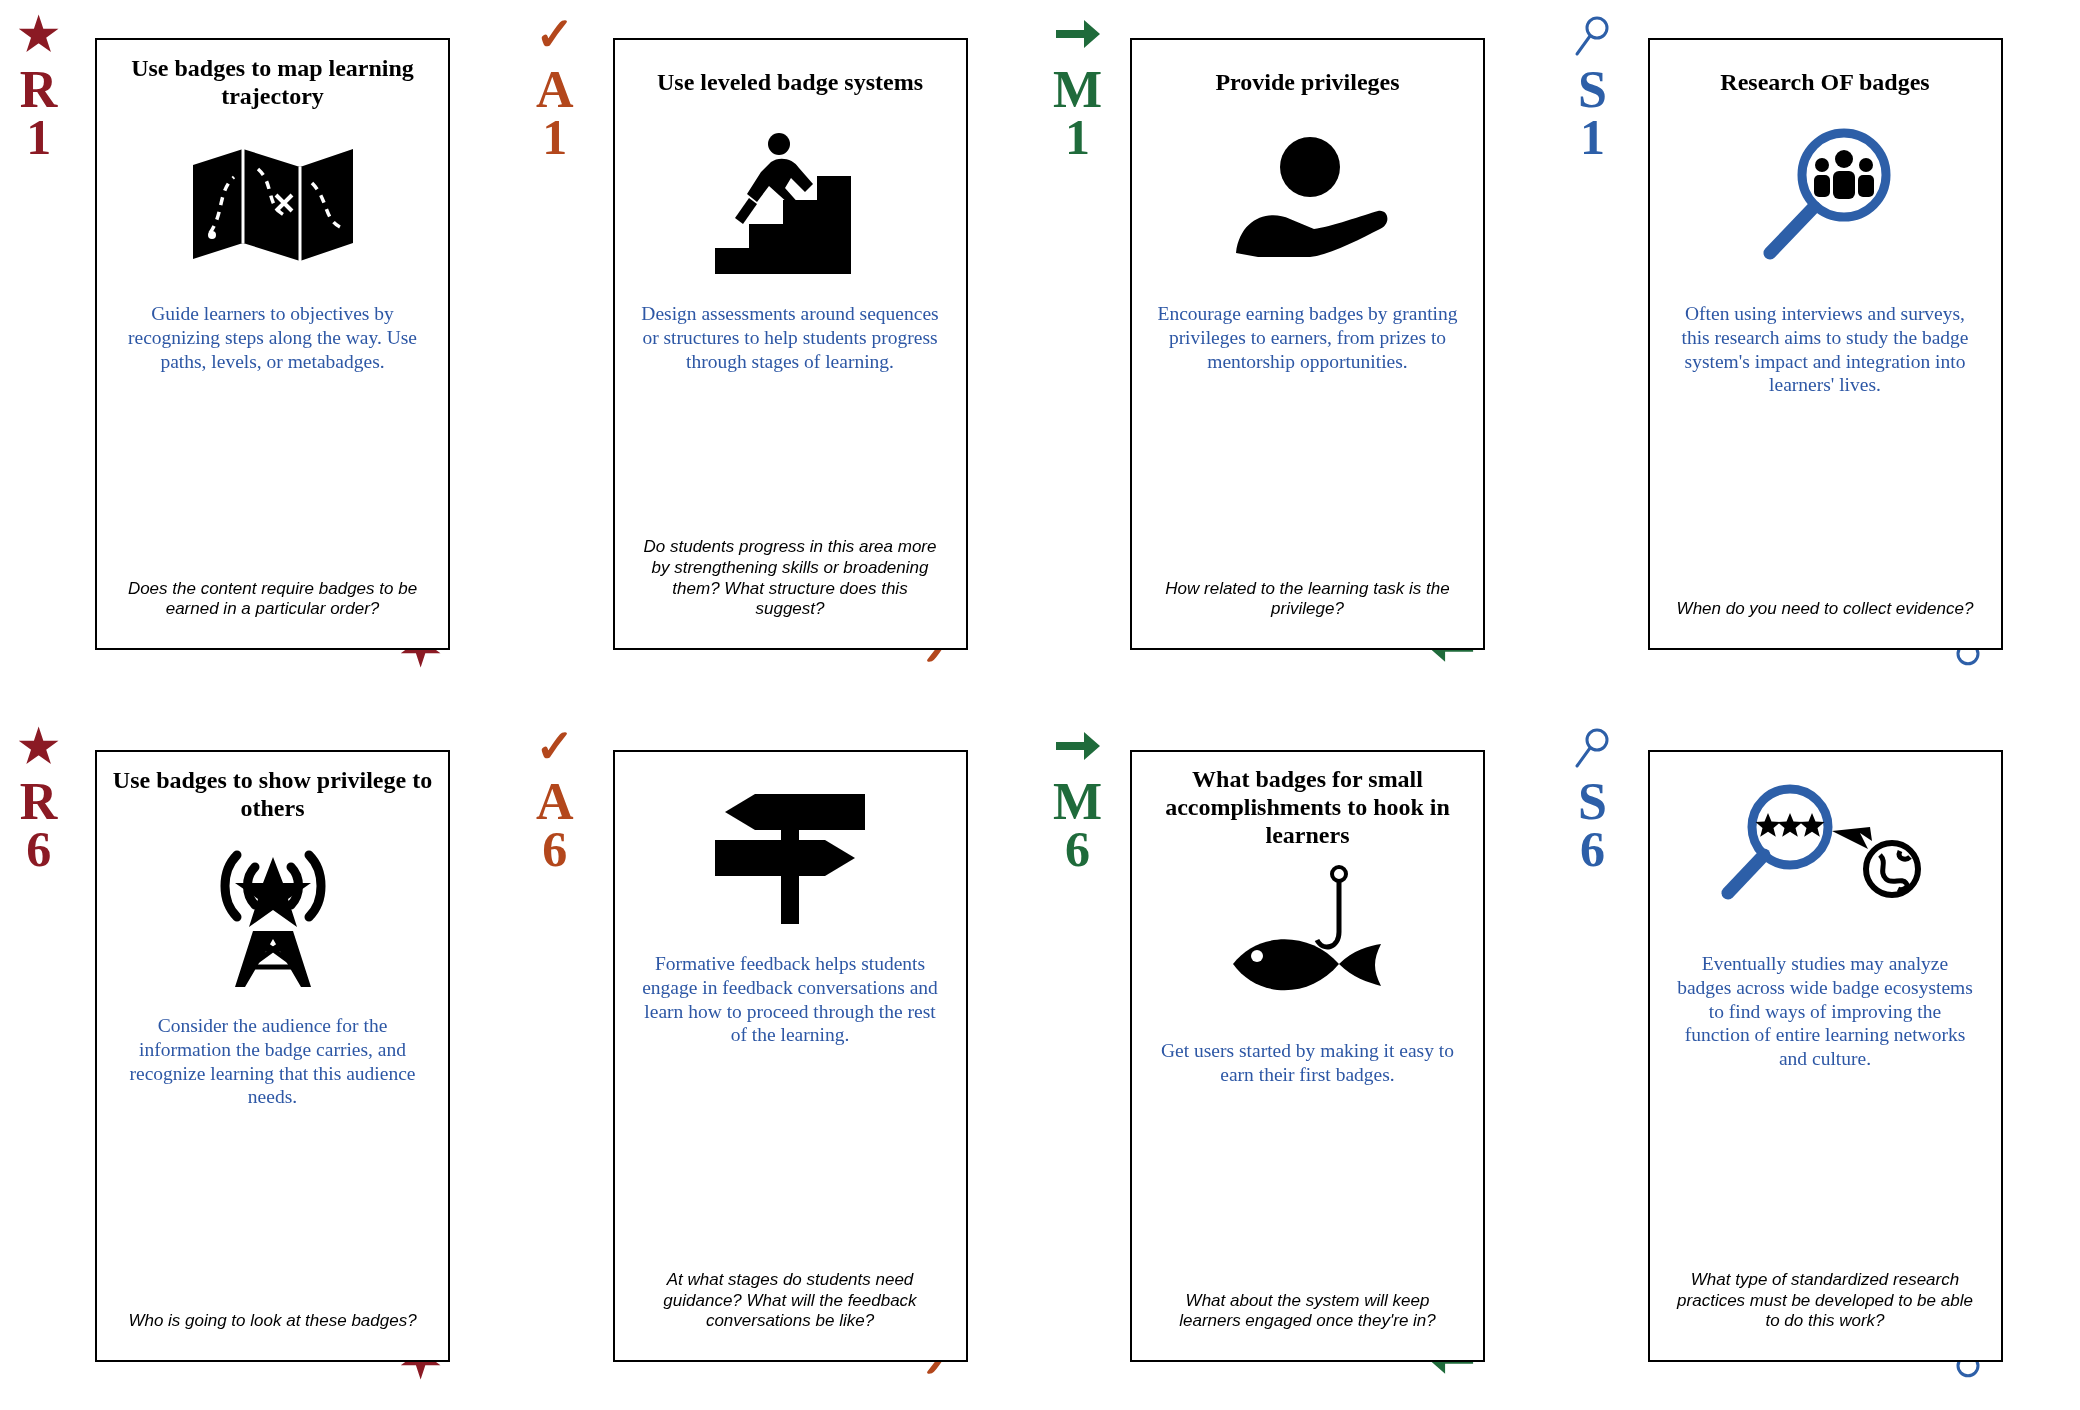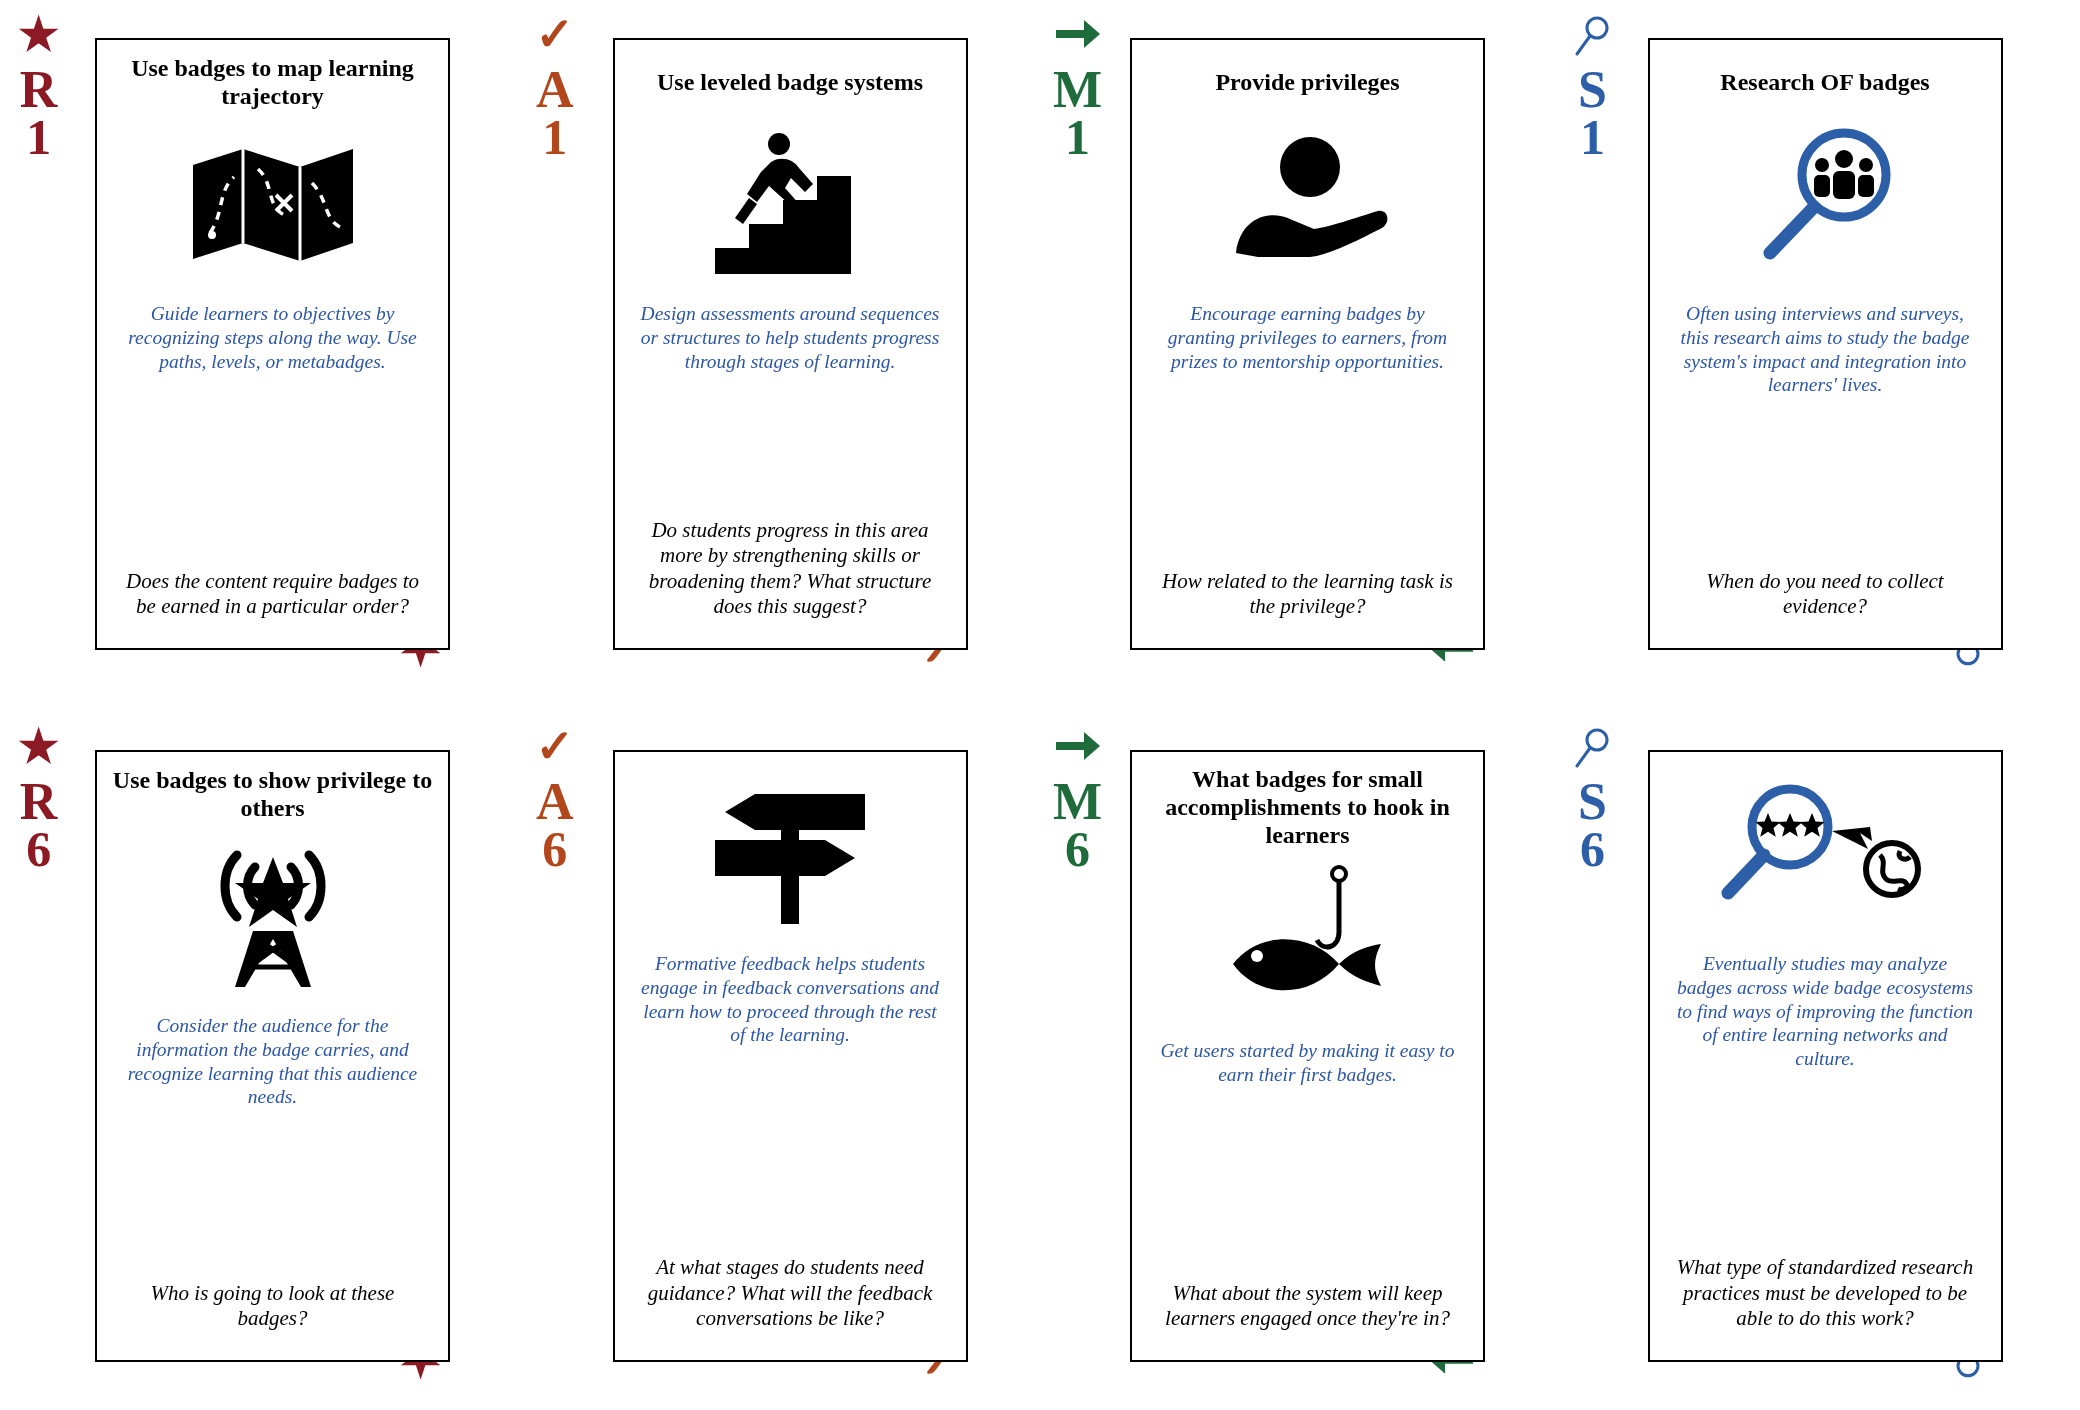--- a/index.html
+++ b/index.html
@@ -76,27 +76,26 @@
   .card-icon svg { display: block; }
 
   .card-desc {
     font-family: "Liberation Serif", serif;
     font-size: 19.5px;
     line-height: 1.22;
     text-align: center;
     color: #2d57a5;
     margin-top: 14px;
     width: 300px;
+  }
+
+  .card-question {
+    font-family: Liberation Sans, sans-serif;
     font-style: italic;
-  }
-
-  .card-question {
-    font-family: Liberation Serif, serif;
-    font-style: italic;
-    font-size: 21px;
+    font-size: 17px;
     line-height: 1.22;
     text-align: center;
     color: #000;
     width: 300px;
     margin-top: auto;
     margin-bottom: 18px;
   }
 
   
   .corner {

